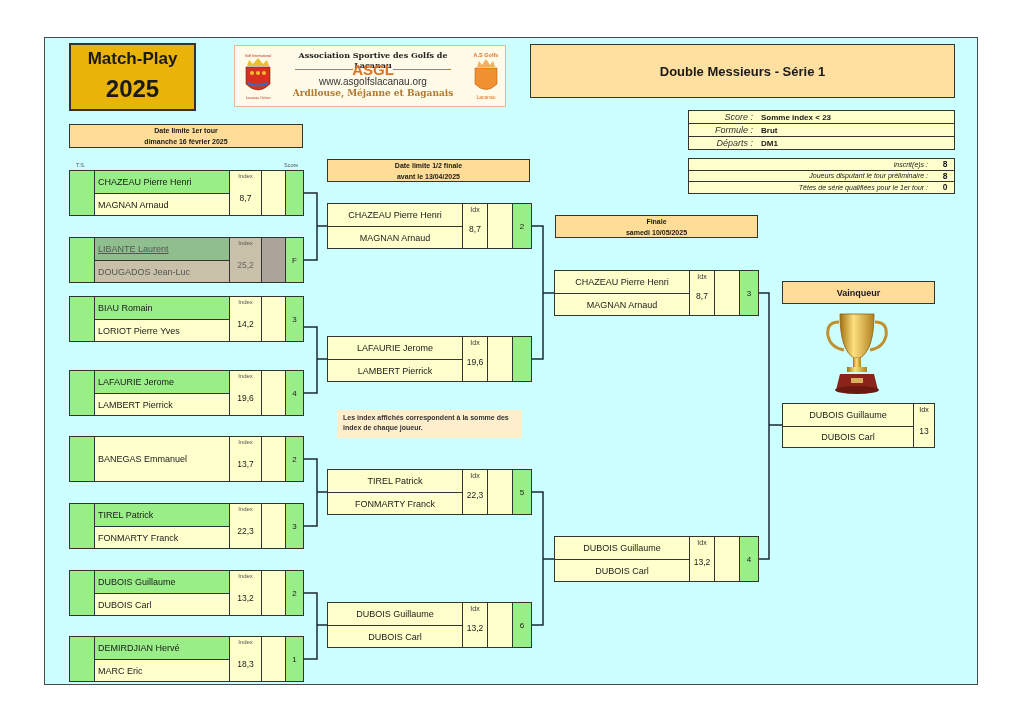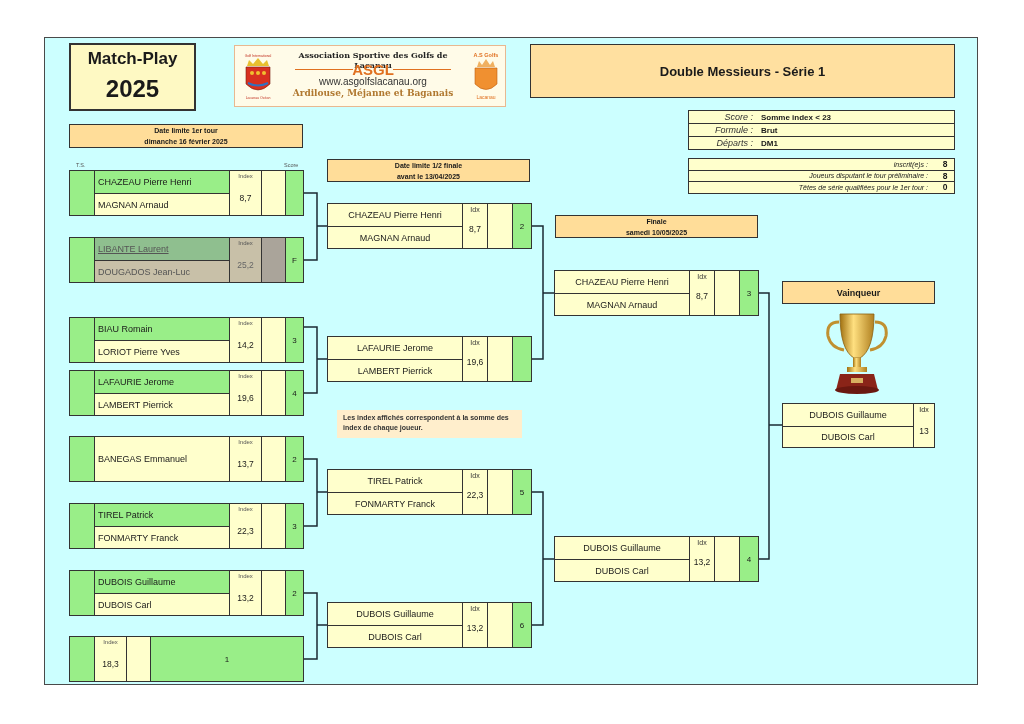--- a/index.html
+++ b/index.html
@@ -1,21 +1,21 @@
 <!DOCTYPE html>
 <html><head>
 <meta charset="utf-8">
 <style>
   html, body { margin:0; padding:0; }
   body { width:1024px; height:724px; background:#ffffff; position:relative; overflow:hidden;
          font-family:"Liberation Sans", "DejaVu Sans", sans-serif; color:#1a1a1a; }
   .frame { position:absolute; left:44px; top:37px; width:934px; height:648px; background:#ccffff;
            border:1px solid #4a4a4a; box-sizing:border-box; }
   .abs { position:absolute; box-sizing:border-box; }
-  .title-box { left:69px; top:43px; width:127px; height:68px; background:#fef9c3; border:2px solid #333;
+  .title-box { left:69px; top:43px; width:127px; height:68px; background:#eab308; border:2px solid #333;
                text-align:center; font-weight:bold; }
   .title-box .l1 { font-size:17px; margin-top:4px; }
   .title-box .l2 { font-size:24px; margin-top:6px; }
   .logo-box { left:234px; top:45px; width:272px; height:62px; background:#fffbe8; border:1px solid #e8b890; }
   .logo-box .t1 { position:absolute; left:50px; top:4px; width:176px; text-align:center; font-family:"DejaVu Serif","Liberation Serif",serif; font-size:8px; font-weight:bold; color:#222; }
   .logo-box .t2 { position:absolute; left:44px; top:15px; width:188px; text-align:center; font-size:15px; font-weight:bold; color:#e07020; }
   .logo-box .t2line { position:absolute; top:23px; height:1px; background:#e07020; }
   .logo-box .t3 { position:absolute; left:50px; top:30px; width:176px; text-align:center; font-size:10px; color:#333; }
   .logo-box .t4 { position:absolute; left:44px; top:42px; width:188px; text-align:center; font-family:"DejaVu Serif","Liberation Serif",serif; font-size:9px; font-weight:bold; color:#b07830; }
   .crest { position:absolute; width:34px; height:50px; }
@@ -175,21 +175,21 @@
         <div class="n1">LIBANTE Laurent</div>
         <div class="n2">DOUGADOS Jean-Luc</div>
       </div>
       <div class="idx">
         <div class="lbl">Index</div>
         <div class="val">25,2</div>
       </div>
       <div class="blank"></div>
       <div class="score">F</div>
     </div>
-    <div class="abs r1" style="left: 69px; top: 317px;">
+    <div class="abs r1" style="left: 69px; top: 296px;">
       <div class="ts"></div>
       <div class="names">
         <div class="n1">BIAU  Romain</div>
         <div class="n2">LORIOT  Pierre Yves</div>
       </div>
       <div class="idx">
         <div class="lbl">Index</div>
         <div class="val">14,2</div>
       </div>
       <div class="blank"></div>
@@ -241,20 +241,24 @@
       </div>
       <div class="idx">
         <div class="lbl">Index</div>
         <div class="val">13,2</div>
       </div>
       <div class="blank"></div>
       <div class="score">2</div>
     </div>
     <div class="abs r1" style="left: 69px; top: 636px;">
       <div class="ts"></div>
+      <div class="names">
+        <div class="n1">DEMIRDJIAN Hervé</div>
+        <div class="n2">MARC Eric</div>
+      </div>
       <div class="idx">
         <div class="lbl">Index</div>
         <div class="val">18,3</div>
       </div>
       <div class="blank"></div>
       <div class="score">1</div>
     </div>
   </div>
 
 <div id="semis">

